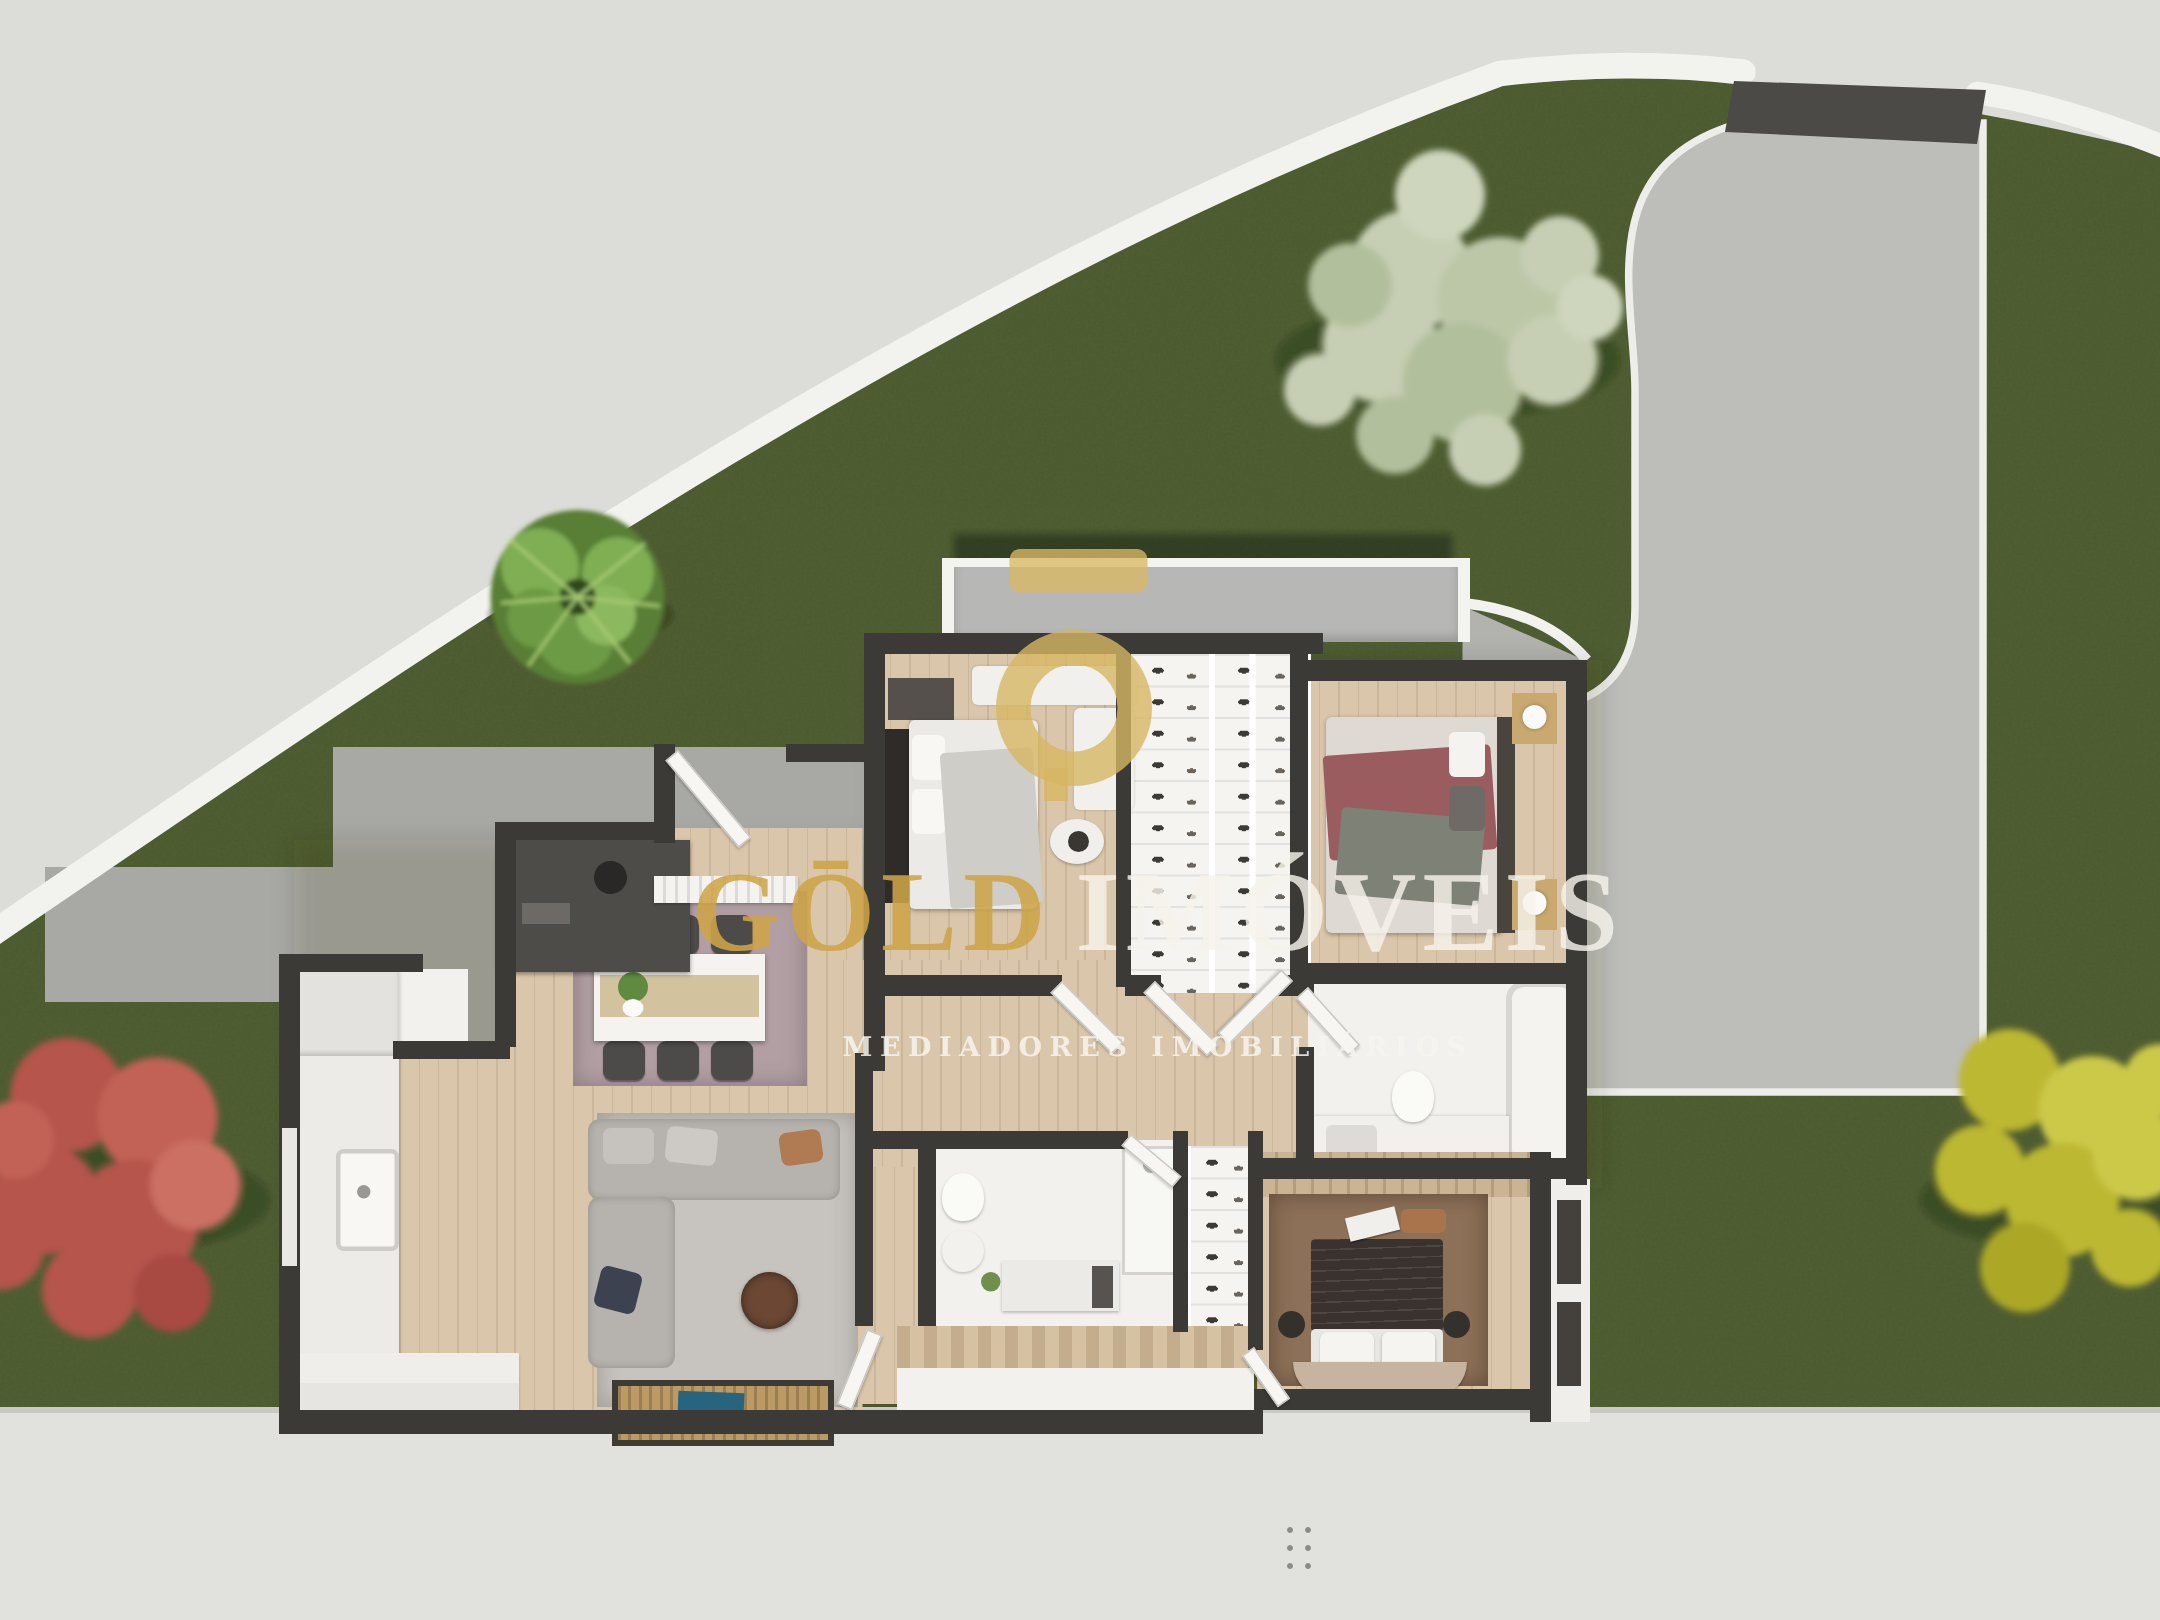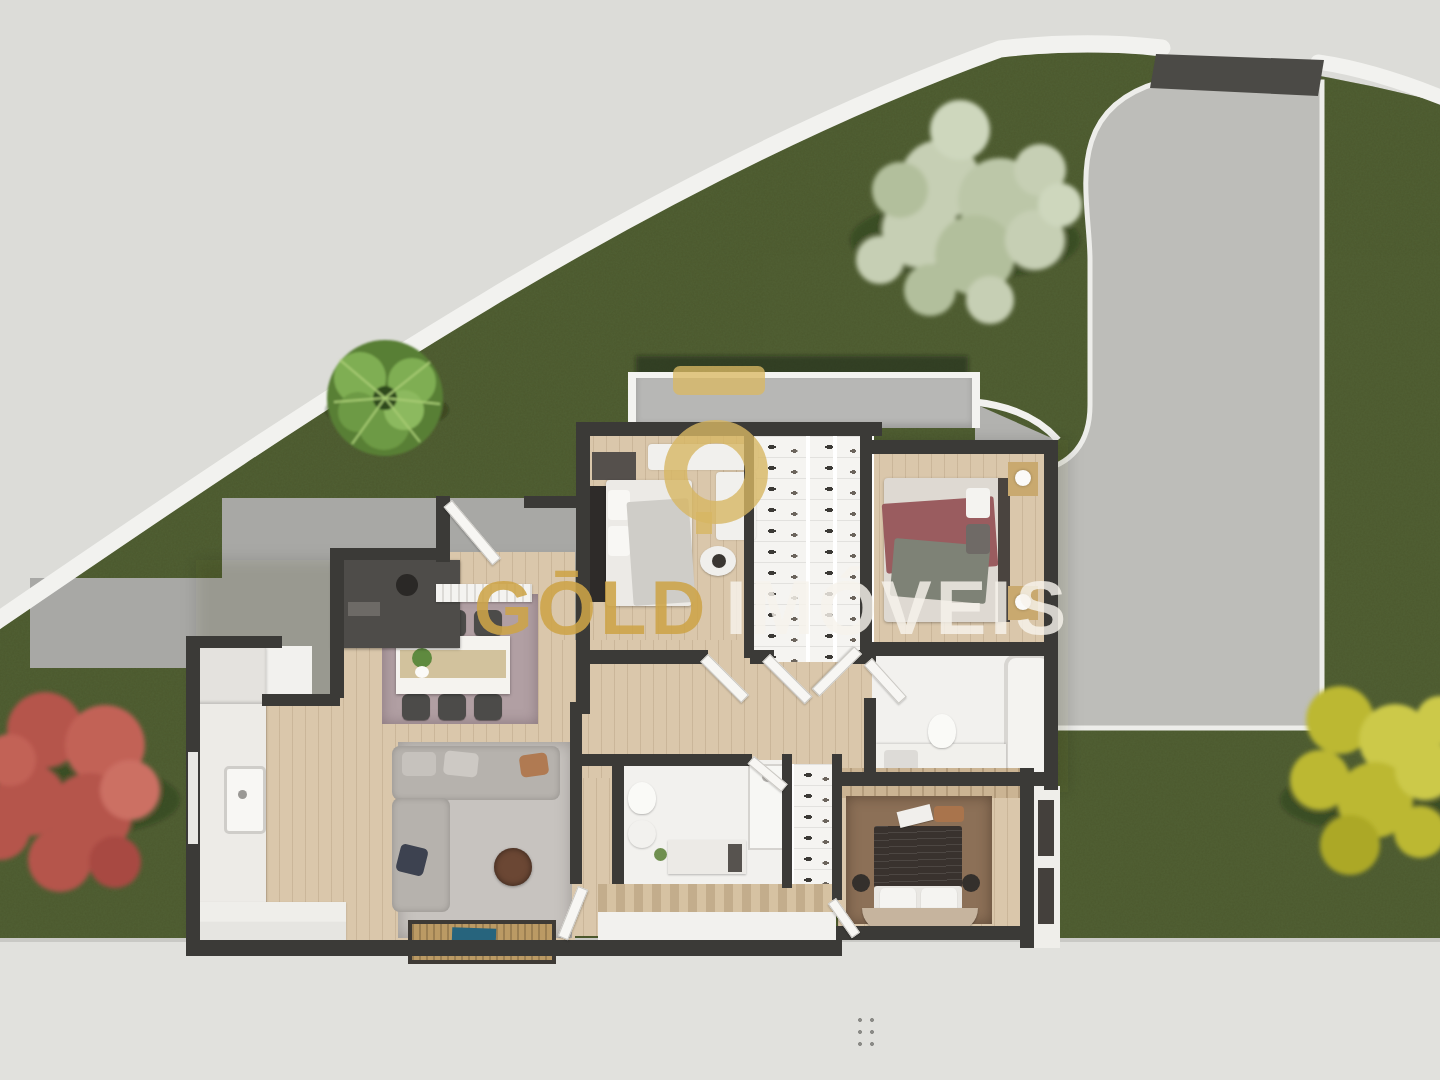--- a/index.html
+++ b/index.html
@@ -18,21 +18,21 @@
     background-size:100% 21px;}
   .door{background:#f7f6f3;border:1px solid #c9c7c2;transform-origin:left top;box-shadow:1px 1px 2px rgba(0,0,0,.2);}
   .white-box{background:#f1f0ed;box-shadow:0 0 2px rgba(0,0,0,.18);}
   .round{border-radius:50%;}
   
   .balcony{background:#b7b7b5;border-left:8px solid #f3f3f0;border-right:8px solid #f3f3f0;border-top:6px solid #f3f3f0;box-shadow:inset 0 -4px 6px rgba(0,0,0,.15);}
   
   .wm-bar{background:rgba(218,185,100,.78);border-radius:7px;}
   .wm-ring{border:23px solid rgba(215,182,99,.8);border-radius:50%;}
   .wm-stem{background:rgba(215,182,99,.8);}
-  .wm-text{font-family:Liberation Sans, sans-serif;font-weight:bold;font-size:76px;letter-spacing:4px;text-align:center;line-height:1;white-space:nowrap;}
+  .wm-text{font-family:Liberation Serif, serif;font-weight:bold;font-size:76px;letter-spacing:4px;text-align:center;line-height:1;white-space:nowrap;}
   .wm-gold{color:rgba(205,164,72,.88);}
   .wm-light{color:rgba(246,243,236,.82);margin-left:16px;}
   .wm-tag{font-family:"DejaVu Serif",serif;font-weight:600;font-size:18px;letter-spacing:5px;text-align:center;color:rgba(247,245,238,.85);white-space:nowrap;}
   .dots{background:radial-gradient(circle,#8b8b87 1.6px,transparent 2.3px);background-size:12px 12px;}
   .stair-slats{background:repeating-linear-gradient(90deg,#c3ad8c 0 9px,#d6c2a2 9px 18px);}
   .slatbench{background:repeating-linear-gradient(90deg,#f4f3f0 0 6px,#dcdad6 6px 8px);box-shadow:0 1px 2px rgba(0,0,0,.25);}
   .counter-marble{background:#edebe7;background-image:linear-gradient(165deg,rgba(190,186,180,.35) 0 2px,transparent 2px 40px);box-shadow:0 0 3px rgba(0,0,0,.25);}
   .rug-dining{background:#b19fa3;box-shadow:inset 0 0 14px rgba(90,70,80,.45);}
   .rug-living{background:#c7c3bf;box-shadow:inset 0 0 16px rgba(90,85,80,.4);}
   .rug-bed{background:#8c7057;box-shadow:inset 0 0 14px rgba(50,35,25,.5);}
@@ -294,16 +294,17 @@
     <div class="a door" style="left:578px;top:886px;width:9px;height:52px;transform:rotate(22deg);"></div>
   </div>
 
   <div class="a" style="left:0;top:0;width:1440px;height:1080px;pointer-events:none;">
     <div class="a wm-bar" style="left:673px;top:366px;width:92px;height:29px;"></div>
     <div class="a wm-ring" style="left:664px;top:420px;width:104px;height:104px;box-sizing:border-box;"></div>
     <div class="a wm-stem" style="left:696px;top:512px;width:16px;height:22px;"></div>
     <div class="a wm-text" style="left:400px;top:570px;width:744px;">
       <span class="wm-gold">GŌLD</span><span class="wm-light">IMÓVEIS</span>
     </div>
+    <div class="a wm-tag" style="left:400px;top:688px;width:744px;">MEDIADORES IMOBILIÁRIOS</div>
   </div>
 
   <div class="a dots" style="left:854px;top:1014px;width:24px;height:38px;"></div>
 </div>
 
 </body></html>

